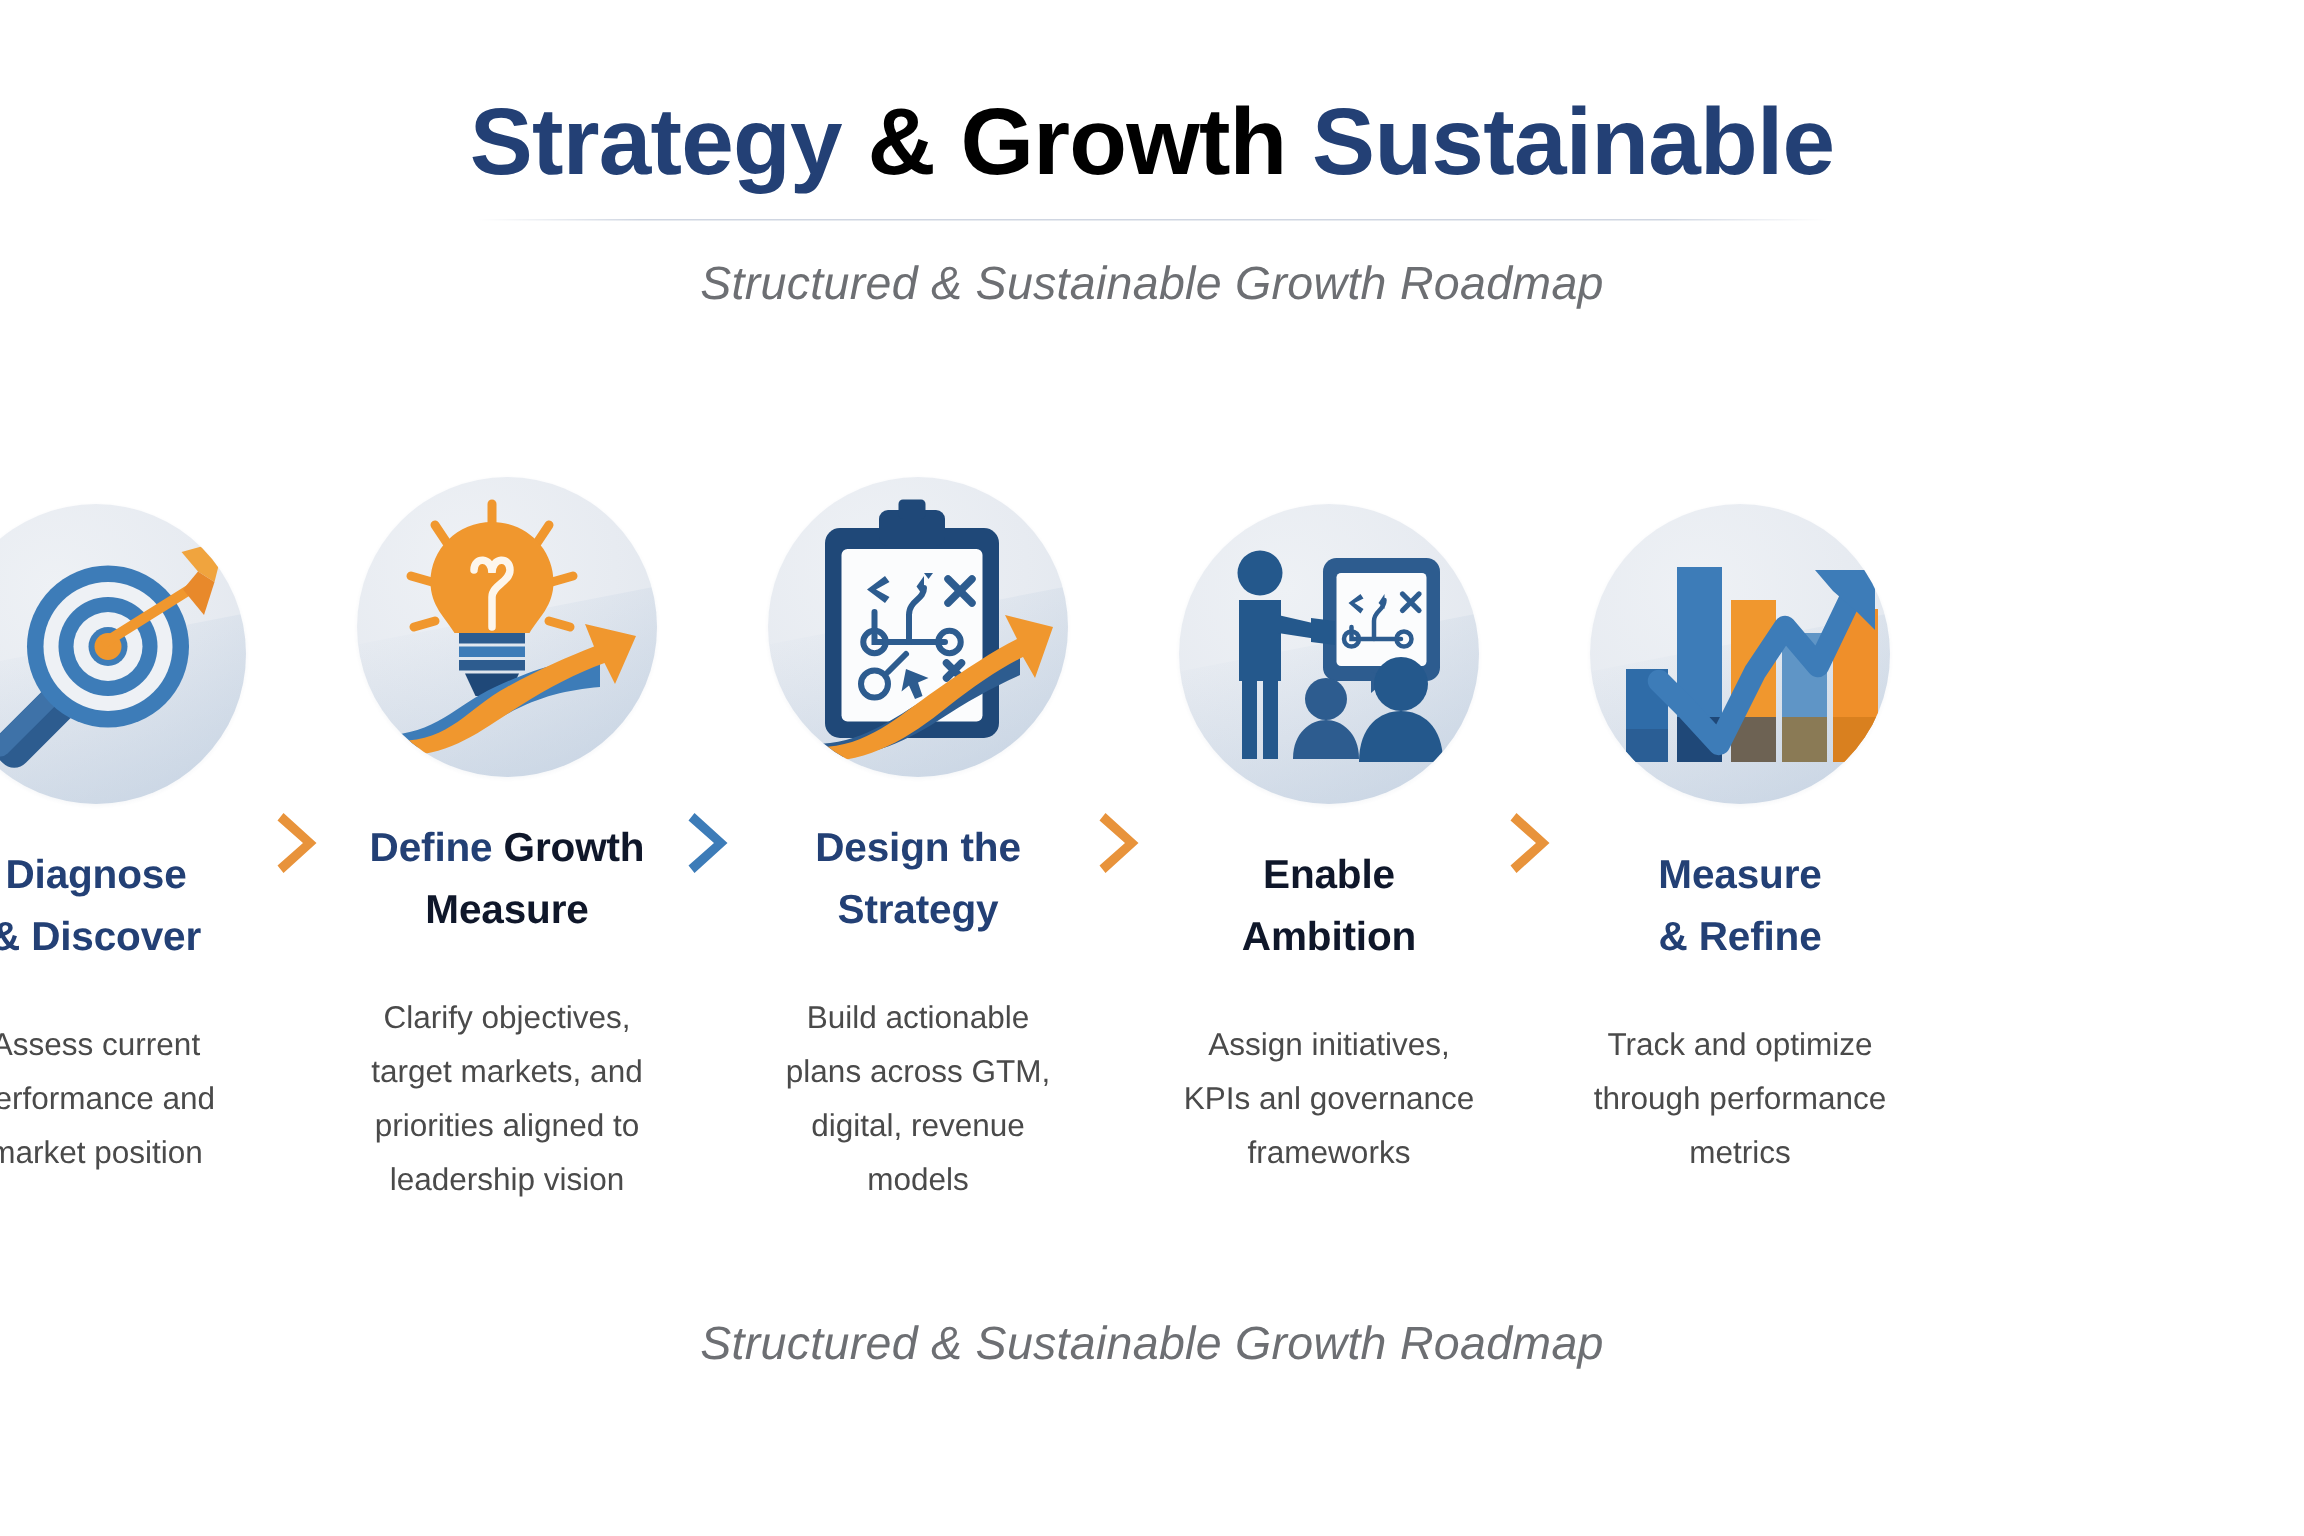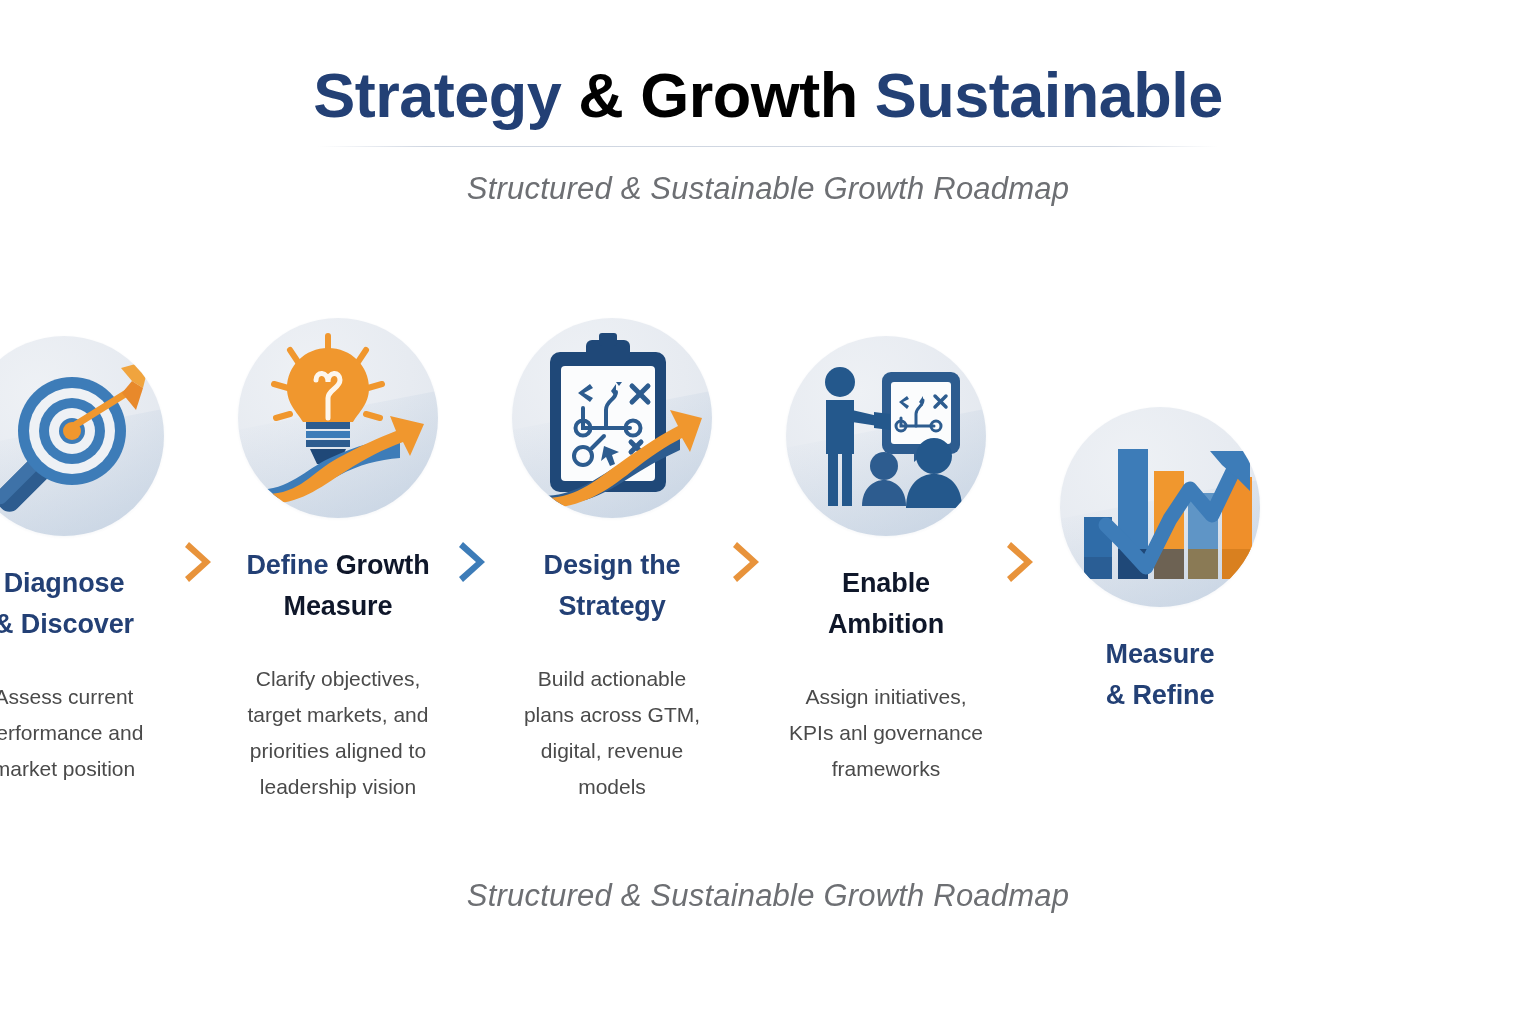--- a/index.html
+++ b/index.html
@@ -345,17 +345,18 @@
         <rect x="162" y="142" width="30" height="30" fill="#d9801f"></rect>
 
         <path d="M46 118 L64 136 L86 160 L110 112 L130 82 L152 108 L176 58" stroke="#3d7cb8" stroke-width="15" fill="none" stroke-linejoin="round" stroke-linecap="round"></path>
         <path d="M150 44 L190 44 L190 84 L178 72 L162 58 Z" fill="#3d7cb8"></path>
       </svg>
     </div>
     <div class="step-title">
       <span class="navy">Measure</span><span class="orange"></span><br>
       <span class="navy">&amp; Refine</span><span class="orange"></span>
     </div>
+    <div class="step-desc">Track and optimize through performance metrics</div>
   </div>
 
 </div>
 
 <div class="footer">Structured &amp; Sustainable Growth Roadmap</div>
 
 </body></html>

